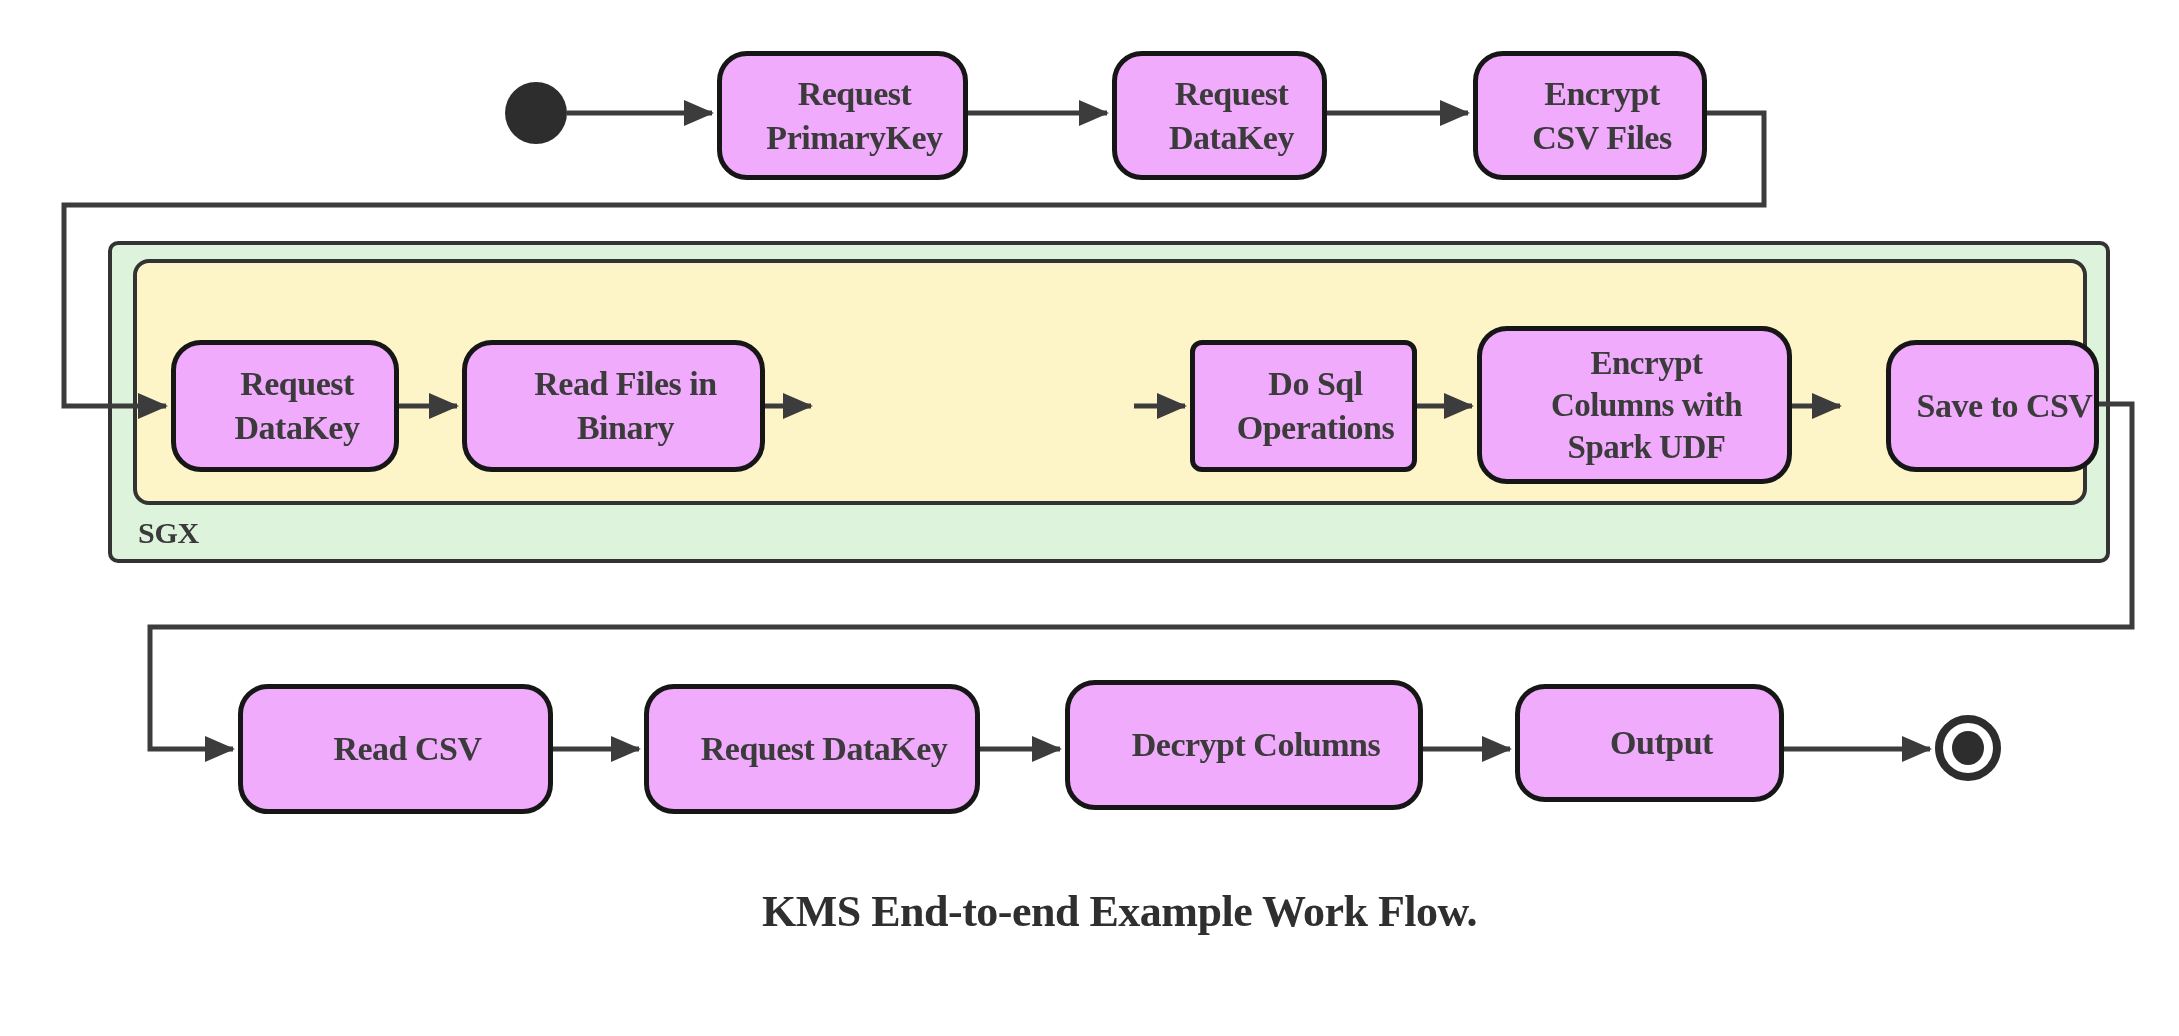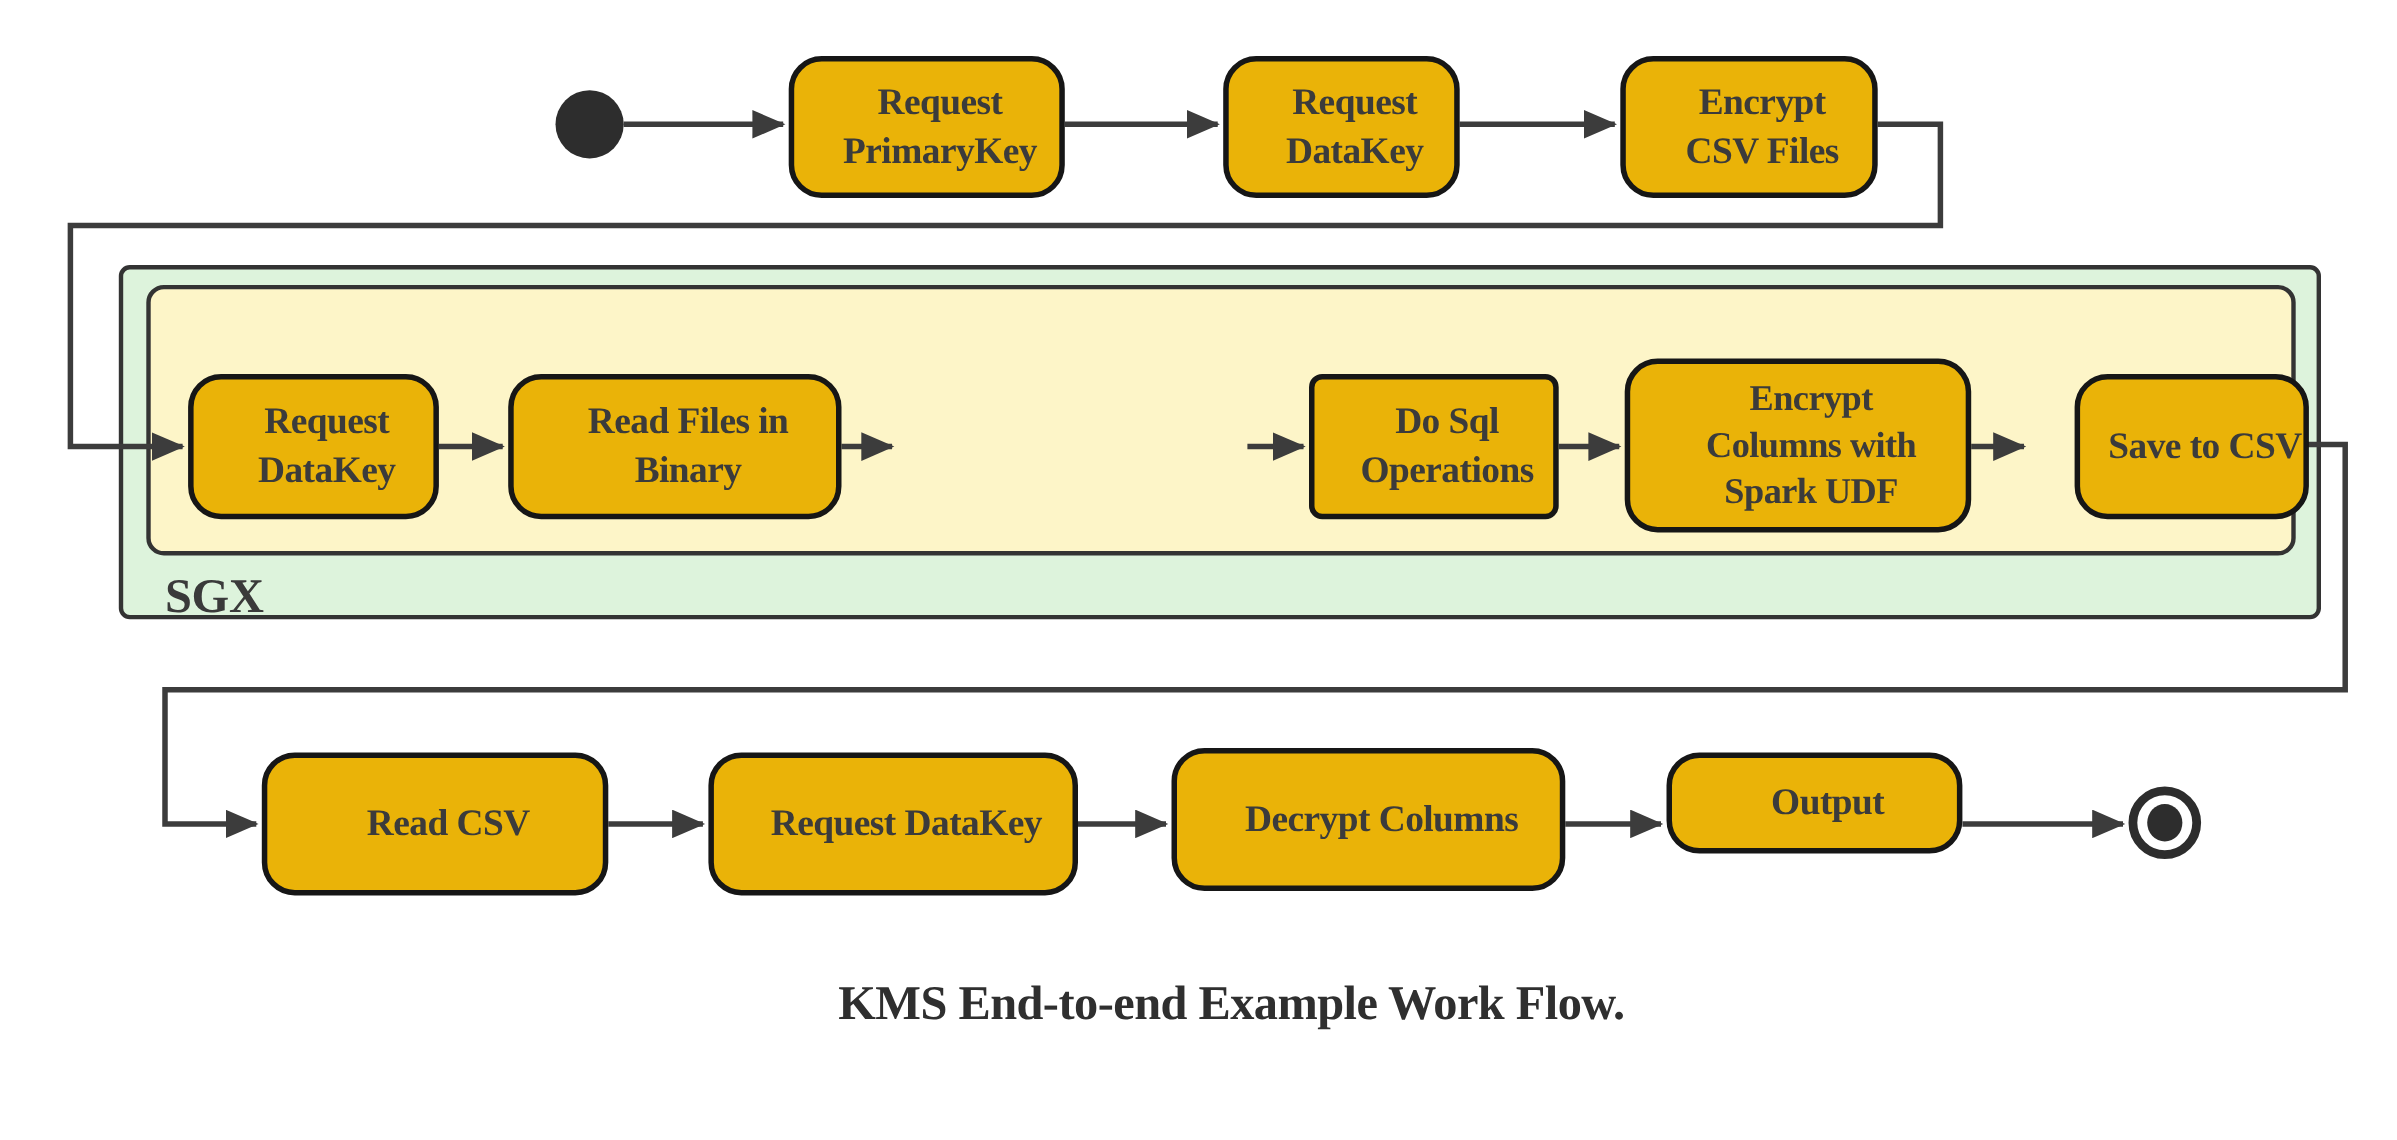--- a/index.html
+++ b/index.html
@@ -33,34 +33,34 @@
   .container-label {
     position: absolute;
     color: #3a3a3a;
     font-size: 31px;
     letter-spacing: -0.3px;
     white-space: nowrap;
   }
   .spark-label { left: 168px; top: 279px; }
   .spark-label .bold-part { font-weight: bold; }
   .spark-label .italic-part { font-style: italic; font-weight: normal; }
-  .sgx-label { left: 150px; top: 516px; font-weight: bold; font-size: 44px; }
+  .sgx-label { left: 138px; top: 516px; font-weight: bold; font-size: 30px; }
 
   .edges-svg {
     position: absolute;
     left: 0; top: 0;
     width: 2179px;
     height: 1036px;
     pointer-events: none;
   }
 
   .node {
     position: absolute;
     box-sizing: border-box;
-    background: #eab308;
+    background: #f0abfc;
     border: 5px solid #161616;
     border-radius: 30px;
     display: flex;
     align-items: center;
     justify-content: center;
     text-align: center;
     color: #3b3b3b;
     font-weight: bold;
     font-size: 34px;
     line-height: 1.28;
@@ -111,21 +111,21 @@
   .n-top-encrypt-csv        { left: 1473px; top: 51px;  width: 234px; height: 129px; }
   .n-mid-request-datakey    { left: 171px;  top: 340px; width: 228px; height: 132px; }
   .n-mid-read-files         { left: 462px;  top: 340px; width: 303px; height: 132px; }
   .n-mid-decrypt-files      { left: 816px;  top: 340px; width: 318px; height: 132px; }
   .n-mid-do-sql             { left: 1190px; top: 340px; width: 227px; height: 132px; border-radius: 12px; }
   .n-mid-encrypt-columns    { left: 1477px; top: 326px; width: 315px; height: 158px; font-size: 33px; }
   .n-mid-save-csv           { left: 1845px; top: 340px; width: 213px; height: 132px; margin-left: 41px; }
   .n-bot-read-csv           { left: 238px;  top: 684px; width: 315px; height: 130px; }
   .n-bot-request-datakey    { left: 644px;  top: 684px; width: 336px; height: 130px; }
   .n-bot-decrypt-columns    { left: 1065px; top: 680px; width: 358px; height: 130px; }
-  .n-bot-output             { left: 1515px; top: 684px; width: 269px; height: 92px; }
+  .n-bot-output             { left: 1515px; top: 684px; width: 269px; height: 118px; }
 </style>
 </head>
 <body>
 
 <div class="canvas">
 
   <div class="container-box sgx-box"></div>
   <div class="container-box spark-box"></div>
 
   <div class="container-label sgx-label">SGX</div>

